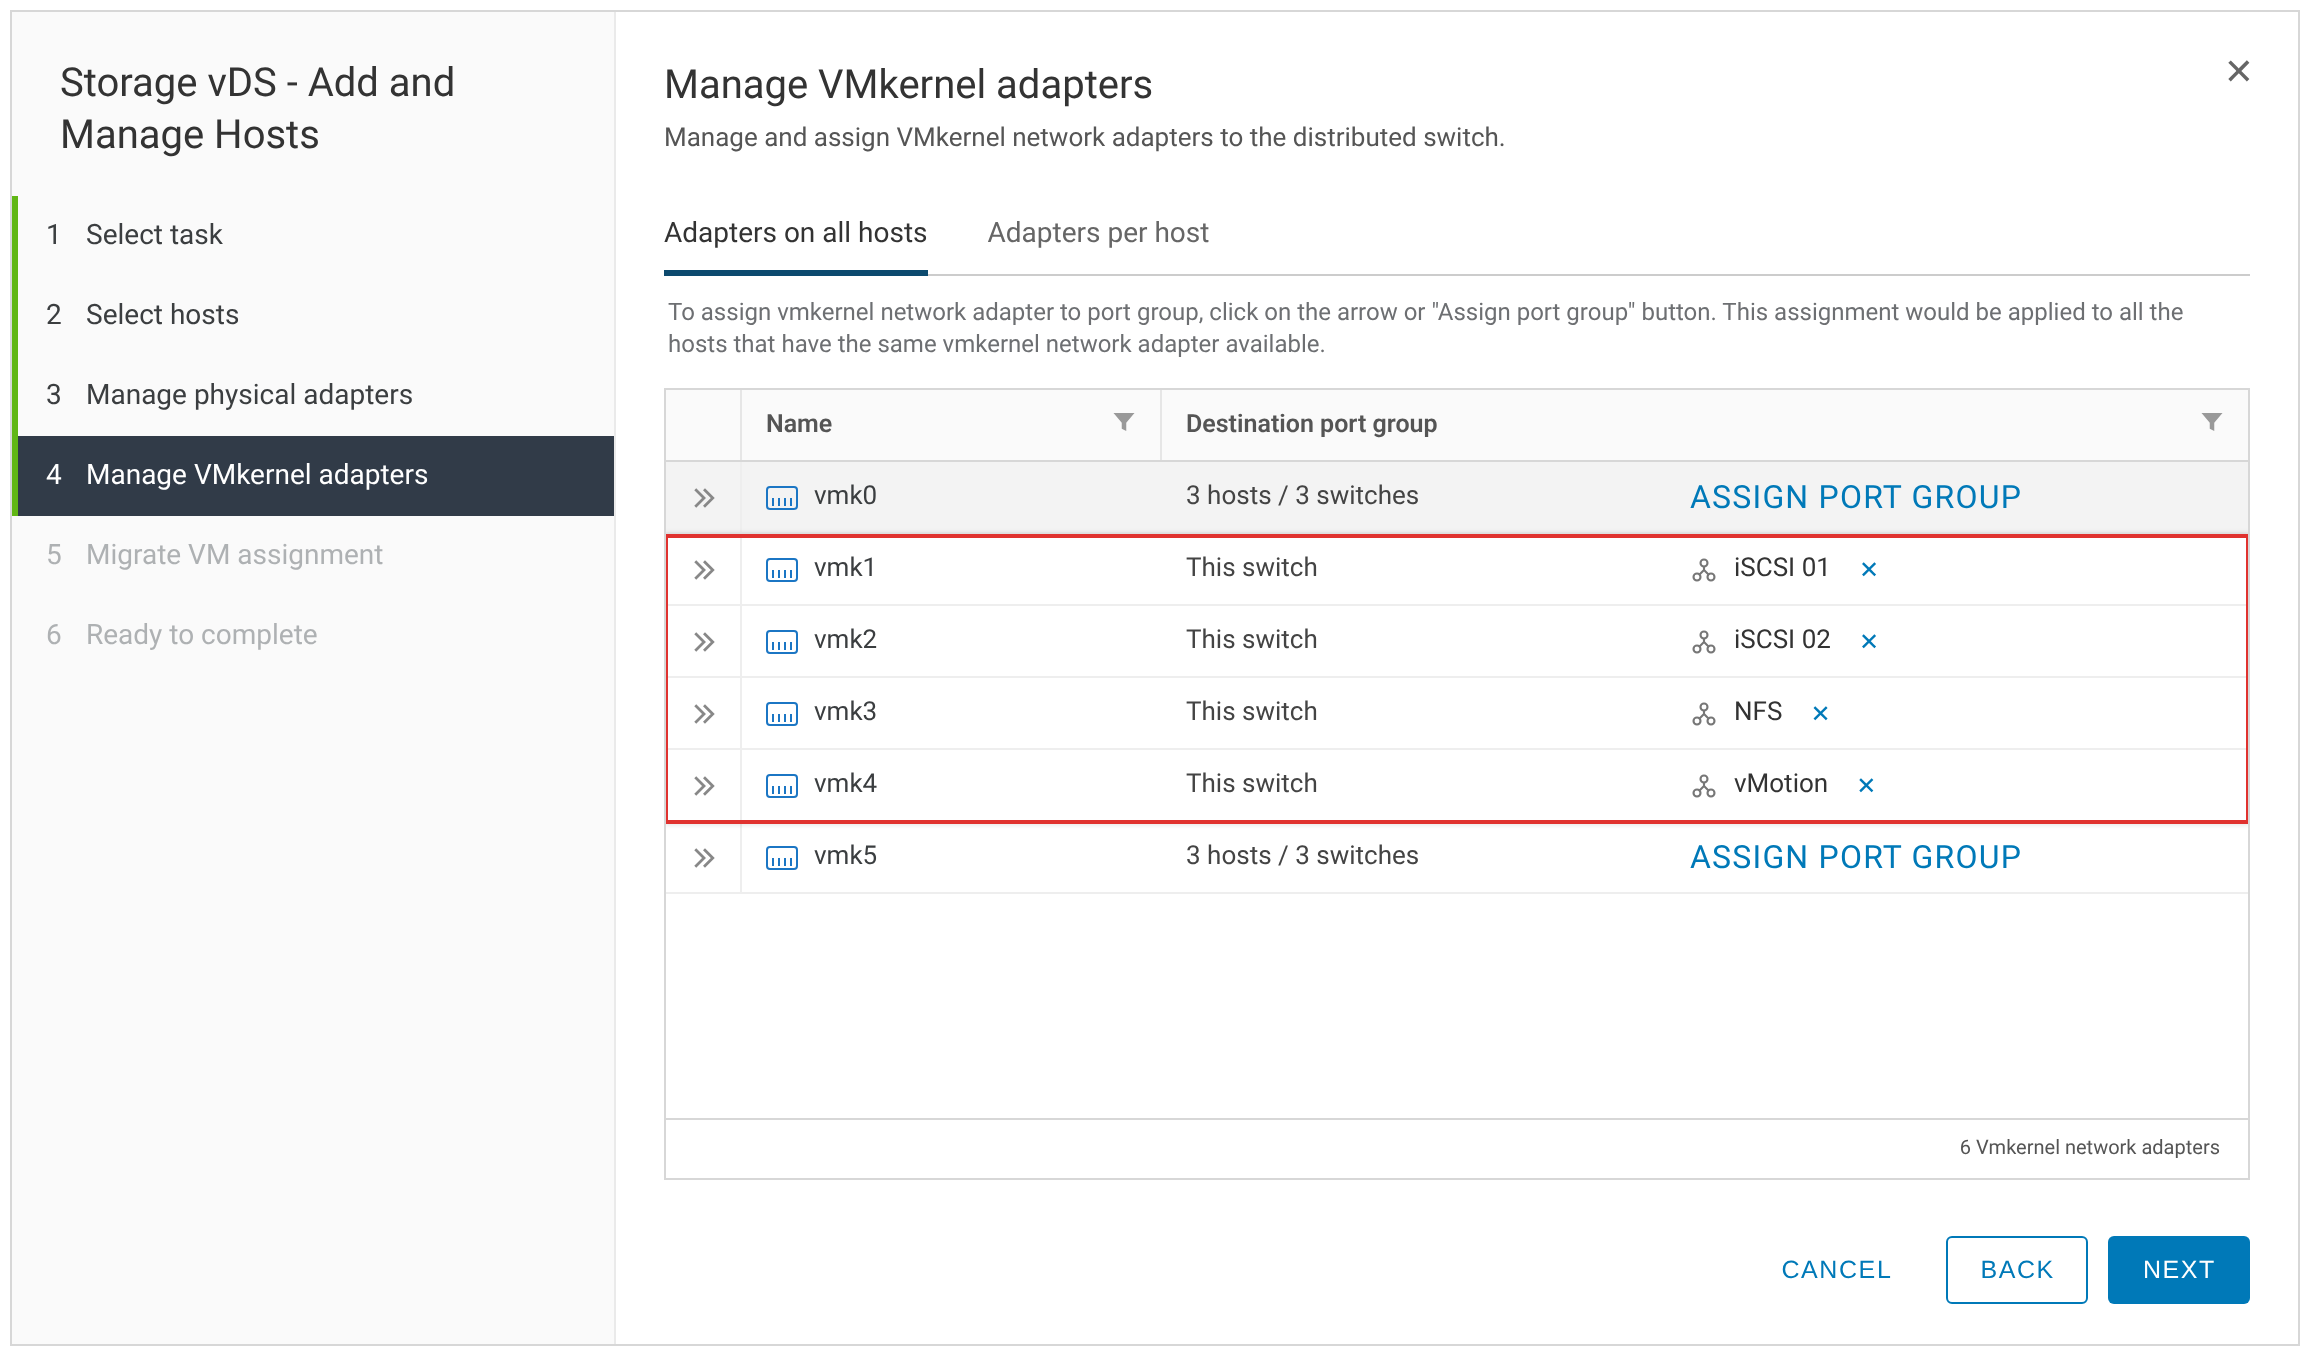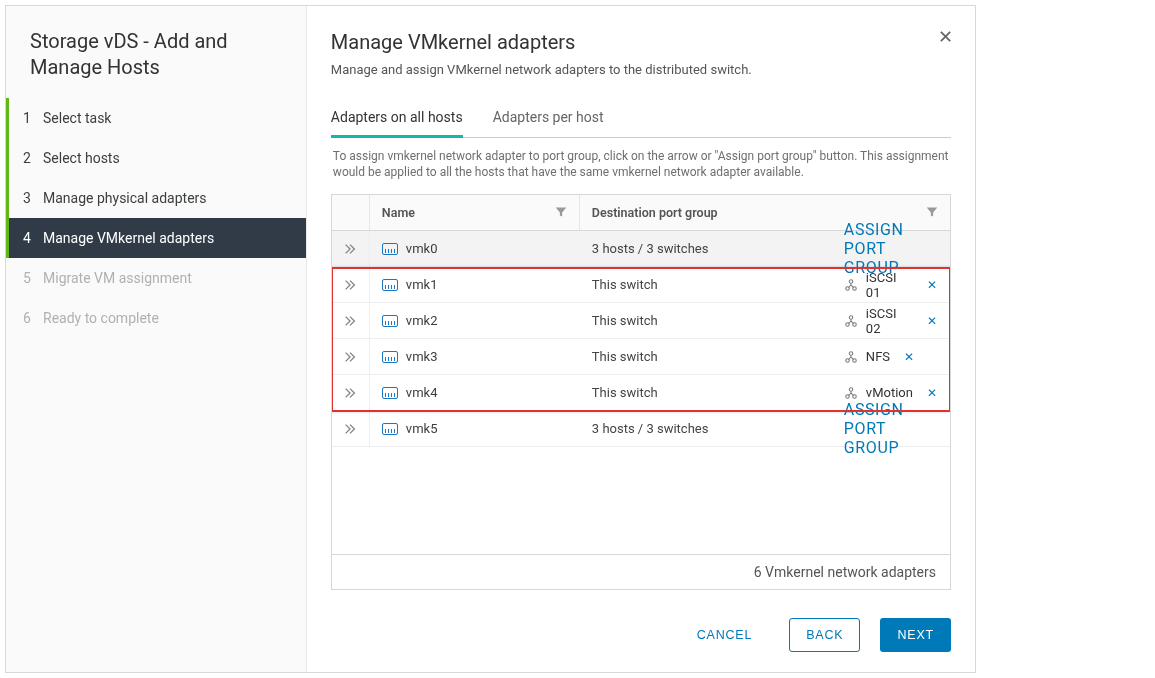--- a/index.html
+++ b/index.html
@@ -3,21 +3,21 @@
 <meta charset="utf-8">
 <style>
   * { box-sizing: border-box; margin: 0; padding: 0; }
   body {
     font-family: -apple-system, BlinkMacSystemFont, "Segoe UI", Roboto, Helvetica, Arial, sans-serif;
     font-size: 13px;
     color: #3b3e40;
     background: #fff;
   }
   .wizard {
-    width: 971px;
+    width: 1145px;
     height: 668px;
     margin: 5px;
     border: 1px solid #d7d7d7;
     display: flex;
     position: relative;
   }
   
   .sidebar {
     width: 302px;
     background: #fafafa;
@@ -93,21 +93,21 @@
     padding: 8px 0 10px 0;
     margin-right: 30px;
     font-size: 14px;
     color: #666;
     cursor: pointer;
     border-bottom: 3px solid transparent;
     margin-bottom: -1px;
   }
   .tab.active {
     color: #333;
-    border-bottom: 3px solid #14b8a6;
+    border-bottom: 3px solid #0c4a6e;
   }
   .help-text {
     font-size: 12px;
     color: #6d6f72;
     padding: 10px 2px 14px 2px;
     line-height: 1.35;
   }
   
   .table-wrap {
     border: 1px solid #d7d7d7;
@@ -202,30 +202,30 @@
     top: 36px;
     left: -1px;
     right: -1px;
     height: 145px;
     box-shadow: 0 0 3px rgba(0,0,0,0.15);
   }
   .table-footer {
     border-top: 1px solid #d7d7d7;
     padding: 9px 14px;
     text-align: right;
-    font-size: 14px;
+    font-size: 10px;
     color: #555;
     background:#fff;
   }
   
   .footer {
     display: flex;
     justify-content: flex-end;
     align-items: center;
-    gap: 20px;
+    gap: 10px;
     padding-top: 28px;
   }
   .btn {
     font-size: 12.5px;
     letter-spacing: 0.8px;
     padding: 9px 16px;
     border-radius: 3px;
     cursor: pointer;
     border: 1px solid transparent;
     background: transparent;

